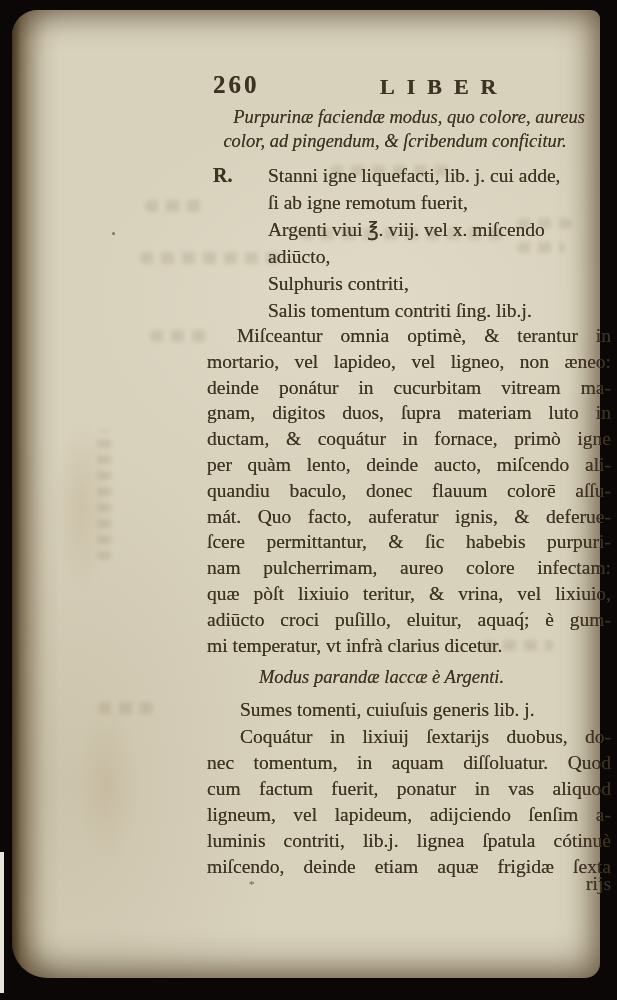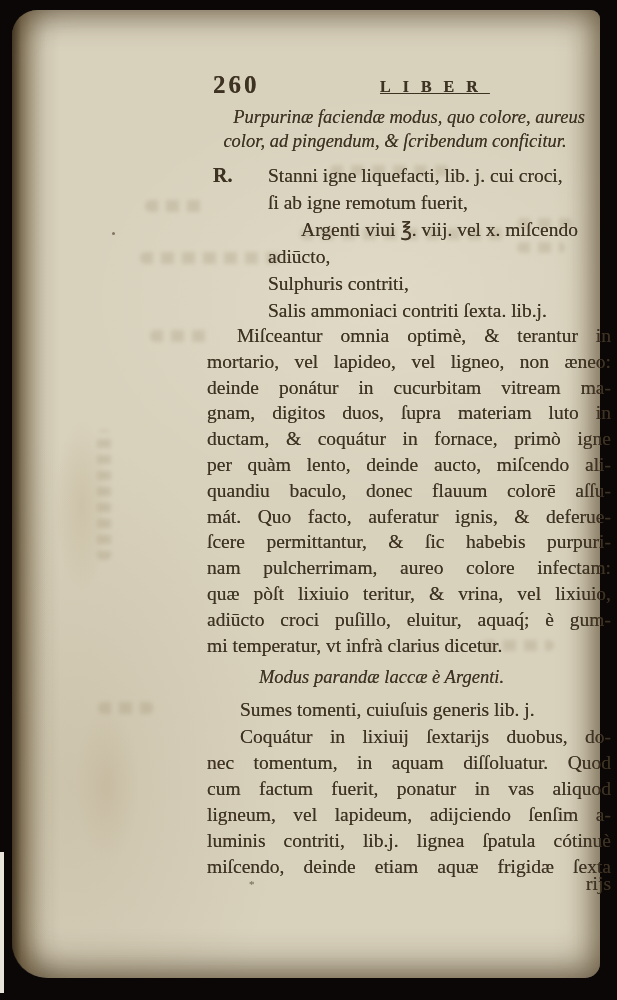--- a/index.html
+++ b/index.html
@@ -32,21 +32,21 @@
   }
   .column{position:absolute;left:160px;top:16px;width:404px;height:968px;color:#3e3222;margin-left:35px;}
   .txt{
     position:absolute;left:0;width:404px;
     font-size:19.5px;line-height:25.8px;
     text-shadow:0 0 0.6px rgba(62,50,34,0.75);
     white-space:nowrap;
   }
   .just{white-space:normal;text-align:justify;text-align-last:justify;height:25.8px;overflow:hidden;}
   .pagenum{font-size:25px;font-weight:bold;letter-spacing:3px;}
-  .runtitle{font-size:16px;font-weight:bold;letter-spacing:12px;text-decoration:underline;}
+  .runtitle{font-size:22px;font-weight:bold;letter-spacing:12px;}
   .ital{font-style:italic;font-size:18.5px;line-height:24px;text-align:center;white-space:nowrap;}
   .r-label{position:absolute;left:6px;top:0;font-size:20px;font-weight:bold;}
   .r-text{margin-left:61px;}
   .indent1{margin-left:61px;}
   .catchword{text-align:right;}
   .printer-mark{position:absolute;font-size:11px;opacity:.55;}
   .ghost{
     position:absolute;border-radius:5px;pointer-events:none;
     background:repeating-linear-gradient(90deg, rgba(115,95,62,0.5) 0 13px, transparent 13px 21px);
     filter:blur(2.2px);opacity:.30;
@@ -81,27 +81,27 @@
     <div class="column">
 
       <span class="txt pagenum" style="top:46px;left:6px;width:auto;">260</span>
       <span class="txt runtitle" style="top:48px;left:173px;width:auto;">LIBER</span>
 
       <div class="txt ital" style="top:79px;">Purpurinæ faciendæ modus, quo colore, aureus</div>
       <div class="txt ital" style="top:103px;left:-14px;">color, ad pingendum, &amp; ſcribendum conficitur.</div>
 
       <div class="txt" style="top:137px;">
         <span class="r-label">R.</span>
-        <span class="r-text">Stanni igne liquefacti, lib. j. cui croci,</span>
+        <span class="r-text">Stanni igne liquefacti, lib. j. cui adde,</span>
       </div>
       <div class="txt" style="top:164px;"><span class="indent1">ſi ab igne remotum fuerit,</span></div>
-      <div class="txt" style="top:191px;text-align:center;"><span class="indent1">Argenti viui ℥. viij. vel x. miſcendo</span></div>
+      <div class="txt" style="top:191px;"><span class="indent1">Argenti viui ℥. viij. vel x. miſcendo</span></div>
       <div class="txt" style="top:218px;"><span class="indent1">adiūcto,</span></div>
       <div class="txt" style="top:245px;"><span class="indent1">Sulphuris contriti,</span></div>
-      <div class="txt" style="top:272px;"><span class="indent1">Salis ammoniaci contriti ſexta. lib.j.</span></div>
+      <div class="txt" style="top:272px;"><span class="indent1">Salis tomentum contriti ſing. lib.j.</span></div>
 
       <div class="txt just" style="top:297px;text-indent:30px;">Miſceantur omnia optimè, &amp; terantur in</div>
       <div class="txt just" style="top:322.8px;">mortario, vel lapideo, vel ligneo, non æneo:</div>
       <div class="txt just" style="top:348.6px;">deinde ponátur in cucurbitam vitream ma-</div>
       <div class="txt just" style="top:374.4px;">gnam, digitos duos, ſupra materiam luto in</div>
       <div class="txt just" style="top:400.2px;">ductam, &amp; coquátur in fornace, primò igne</div>
       <div class="txt just" style="top:426px;">per quàm lento, deinde aucto, miſcendo ali-</div>
       <div class="txt just" style="top:451.8px;">quandiu baculo, donec flauum colorē aſſu-</div>
       <div class="txt just" style="top:477.6px;">mát. Quo facto, auferatur ignis, &amp; deferue-</div>
       <div class="txt just" style="top:503.4px;">ſcere permittantur, &amp; ſic habebis purpuri-</div>

